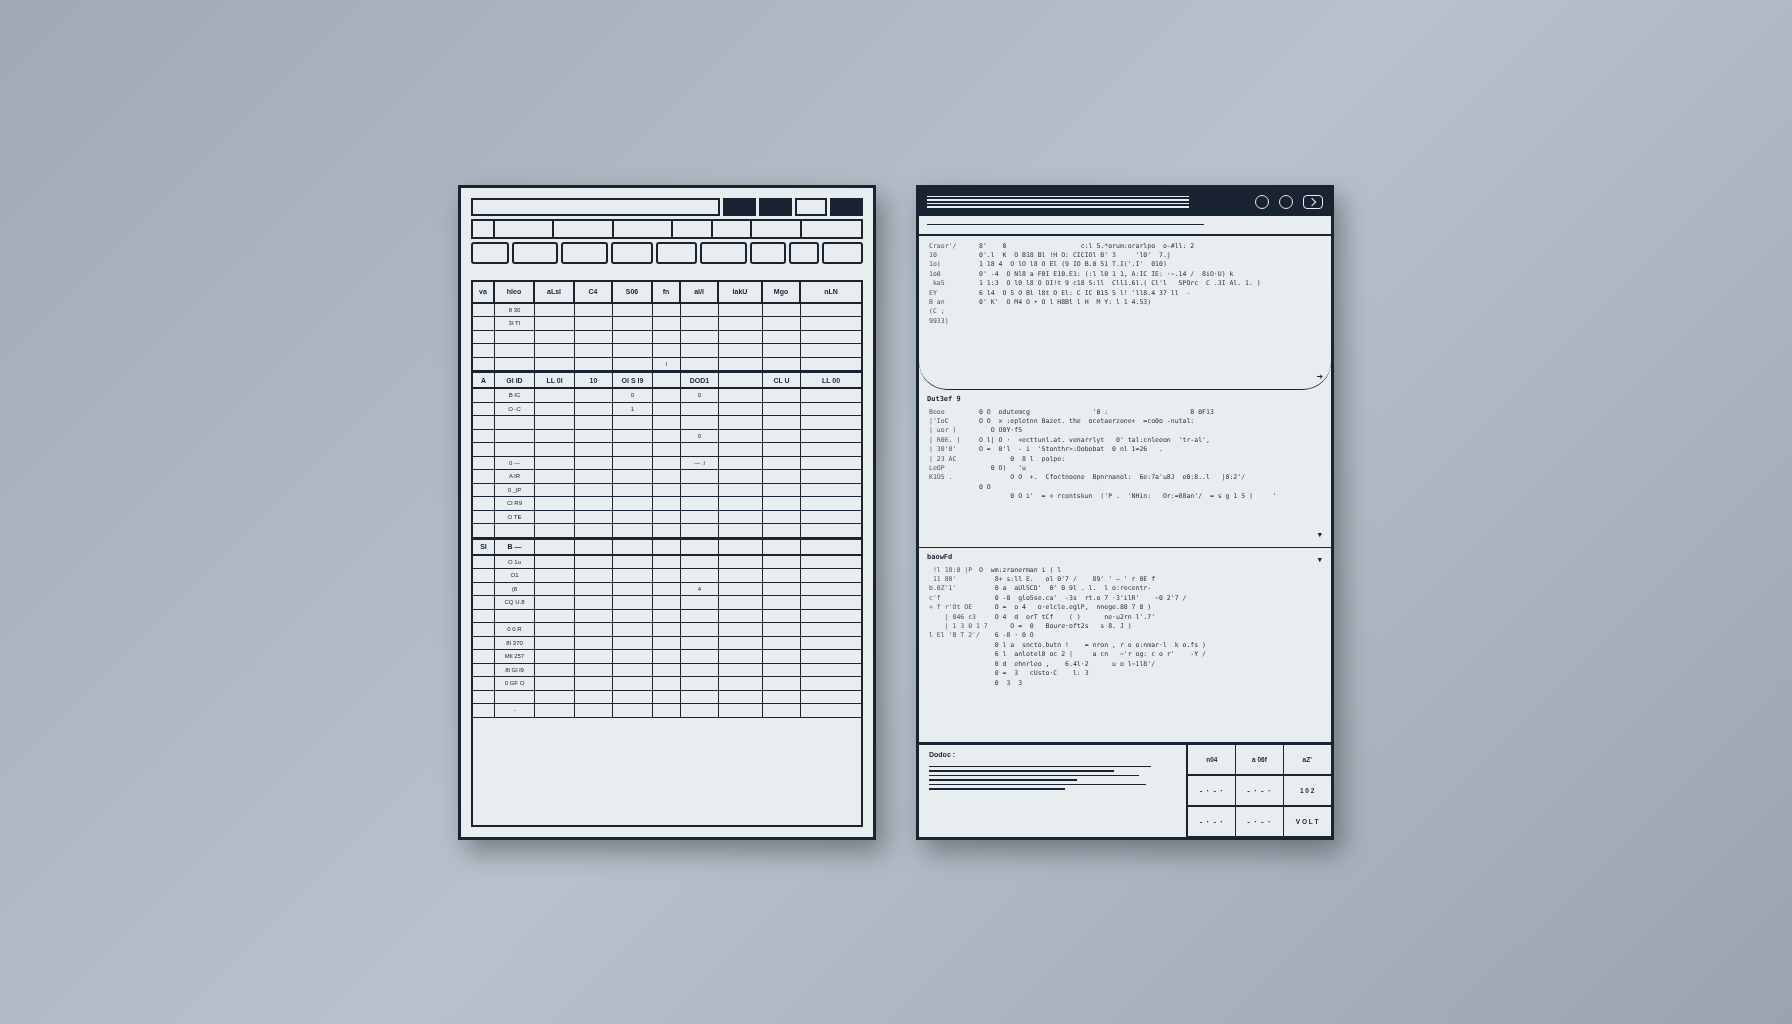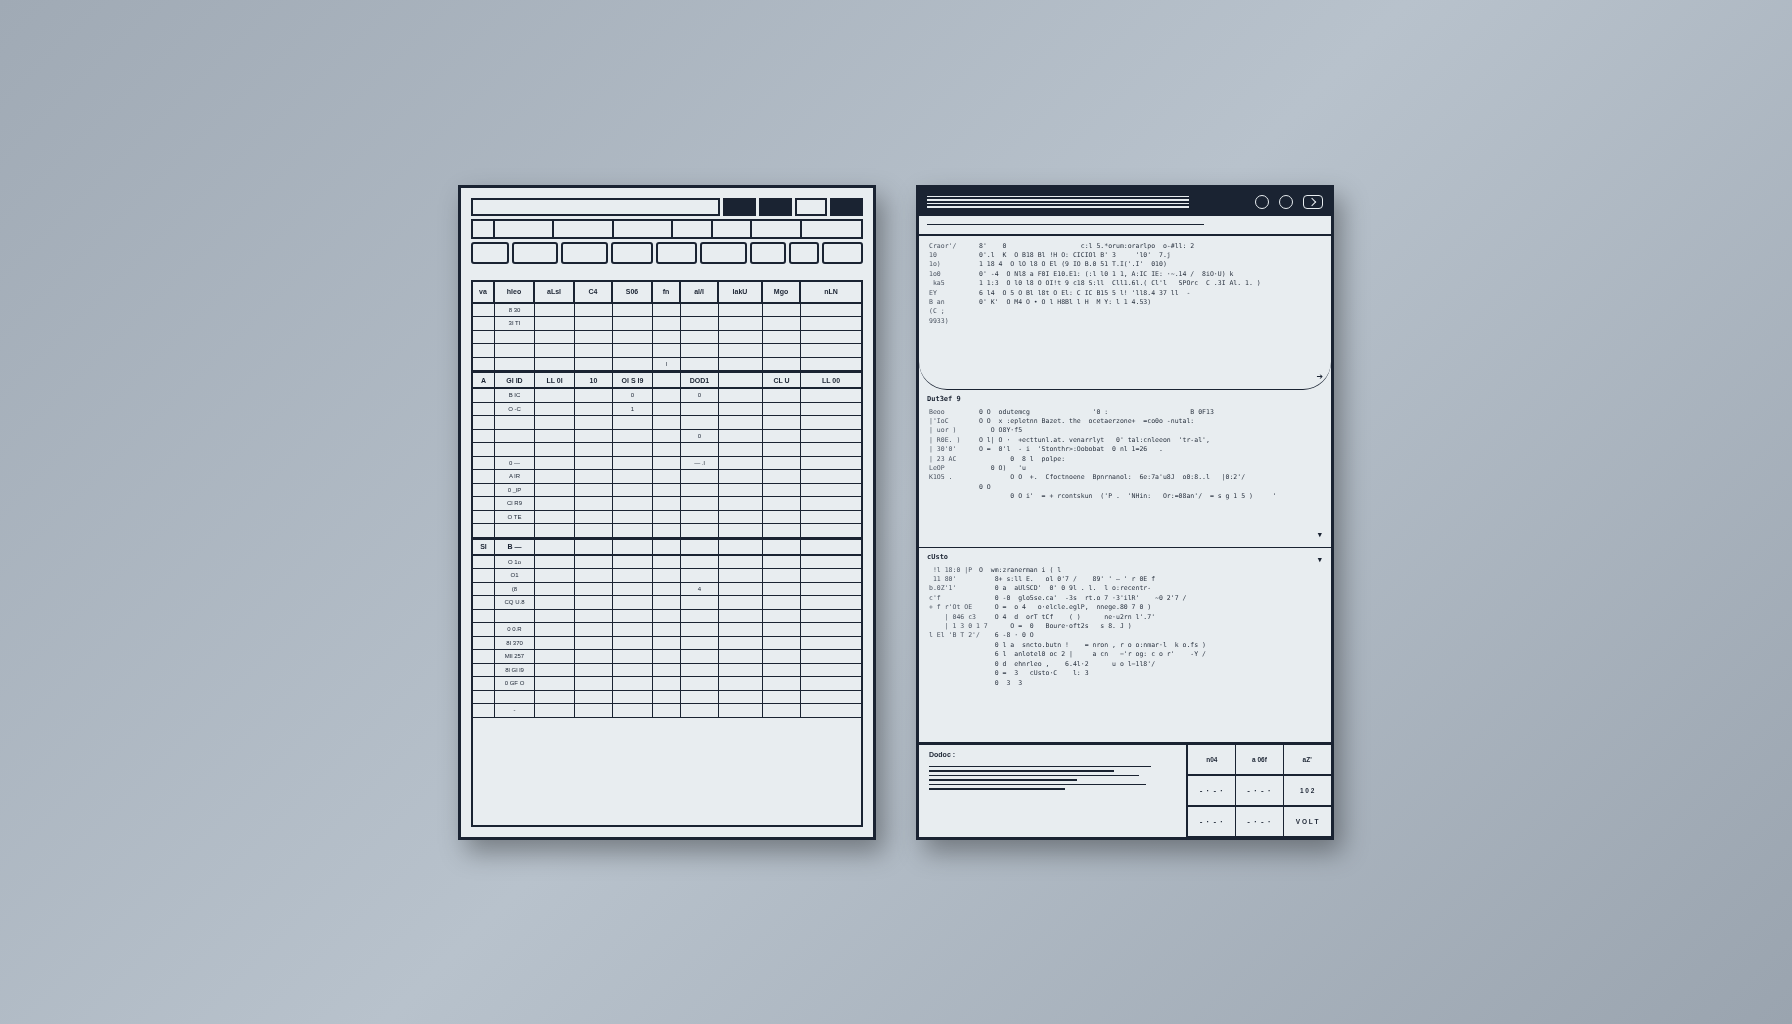--- a/index.html
+++ b/index.html
@@ -674,21 +674,21 @@
 O =  0'l  - i  'Stonthr&gt;:Oobobat  0 nl 1=26   .
         0  8 l  polpe:
    0 O)   'u
         O O  +.  Cfoctnoene  Bpnrnanol:  6e:7a'u8J  o0:8..l   |0:2'/
 0 O
         0 O i'  = + rcontskun  ('P .  'NHin:   Or:=08an'/  = s g 1 5 )     '</div>
     <div class="arrow">▾</div>
   </div>
 
   <div class="pane pane3">
-    <div class="pane-title">cUsto</div>
+    <div class="pane-title">baowFd</div>
     <div class="arrow">▾</div>
     <div class="gutter"> !l 18:0 |P
  11 80'
 b.0Z'1'
 c'f
 + f r'Ot OE
     | 046 c3
     | 1 3 0 1 7
 l El 'B T 2'/</div>
     <div class="code">O  wm:zranerman i ( l

